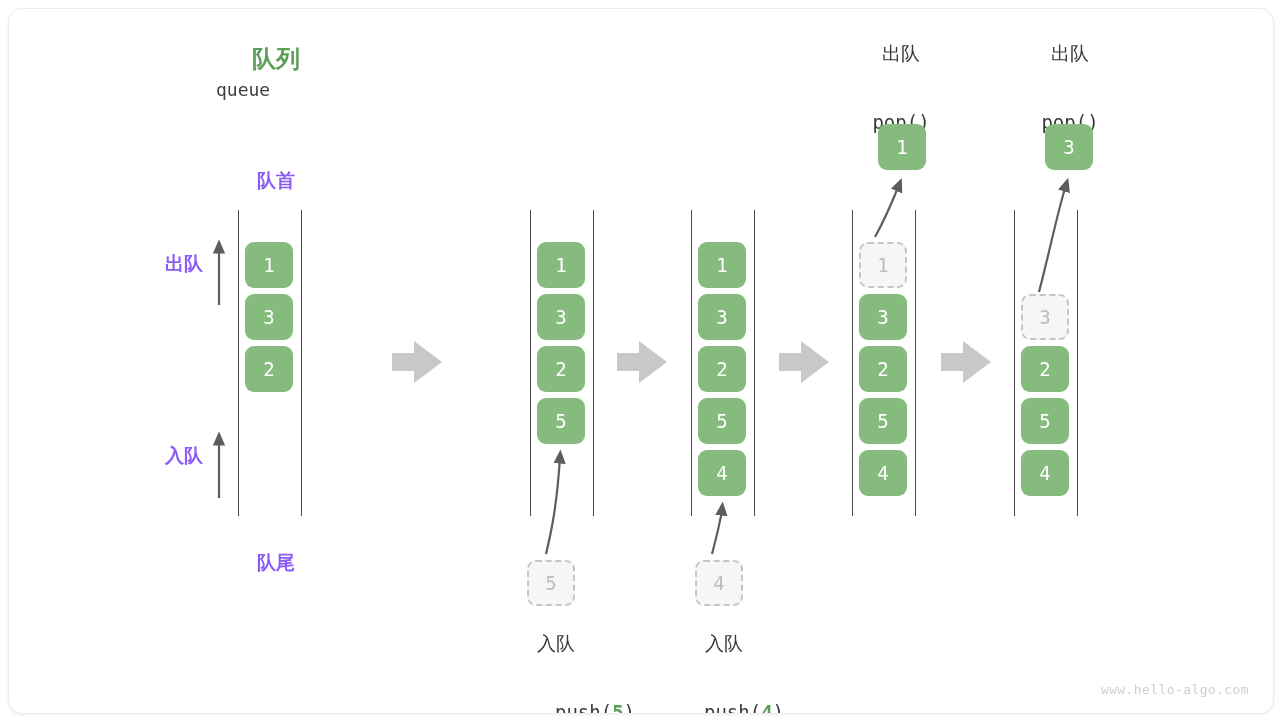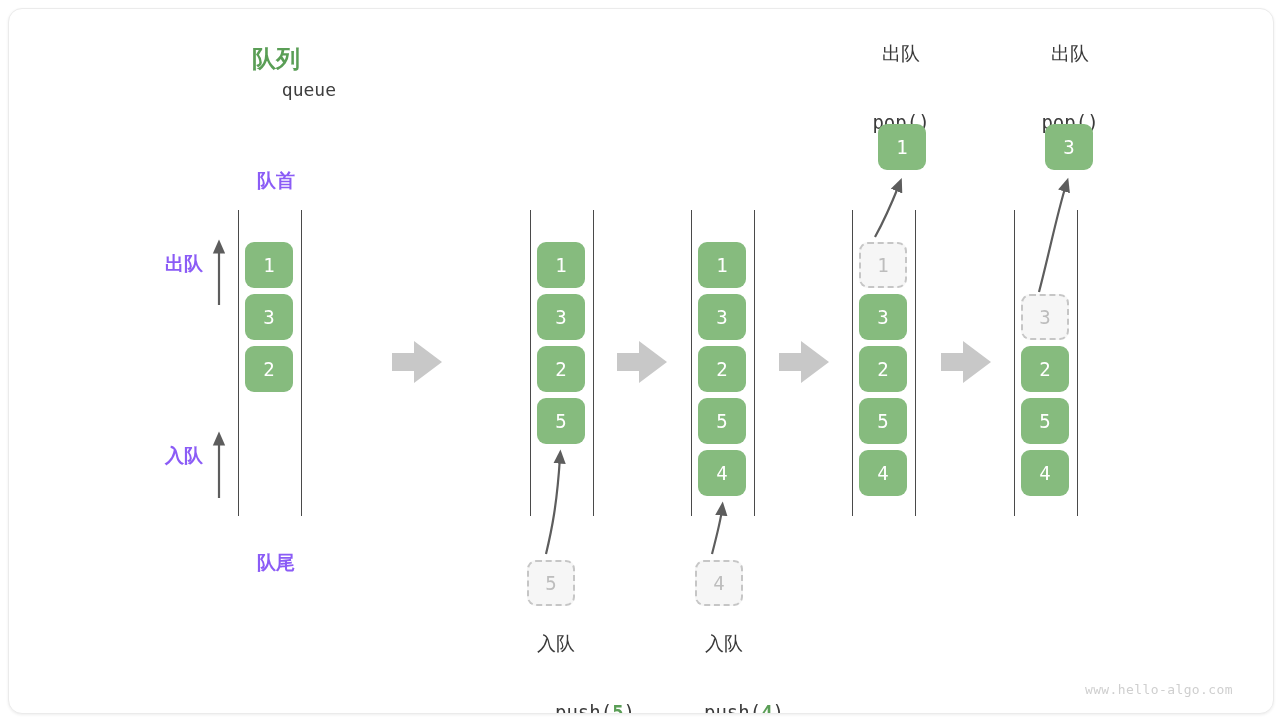--- a/index.html
+++ b/index.html
@@ -15,37 +15,37 @@
   }
   .stage{position:absolute;left:0;top:0;width:1264px;height:704px;}
 
   
   .ttl-cn{
     position:absolute;font-size:24px;font-weight:bold;color:#5a9e56;
     text-align:center;white-space:nowrap;
   }
   .ttl-en{
     position:absolute;font-family:"DejaVu Sans Mono","Liberation Mono",monospace;
-    font-size:18px;color:#3f3f3f;text-align:right;white-space:nowrap;
+    font-size:18px;color:#3f3f3f;text-align:left;white-space:nowrap;
   }
   .lbl-cn{
     position:absolute;font-size:19px;font-weight:bold;color:#8b5cf6;
     text-align:center;white-space:nowrap;
   }
   .lbl-cn-light{
     position:absolute;font-size:19px;color:#3a3a3a;
     text-align:center;white-space:nowrap;
   }
   .lbl-mono{
     position:absolute;font-family:"DejaVu Sans Mono","Liberation Mono",monospace;
     font-size:19px;color:#3a3a3a;text-align:center;white-space:nowrap;margin-top:36px;
   }
   .lbl-mono .hl{color:#5a9e56;font-weight:bold;}
   .watermark{
-    position:absolute;right:40px;bottom:16px;
+    position:absolute;right:24px;bottom:16px;
     font-family:"DejaVu Sans Mono","Liberation Mono",monospace;
     font-size:13px;color:#cfcfcf;letter-spacing:0.4px;white-space:nowrap;
   }
 
   
   .cell{
     position:absolute;width:48px;height:46px;border-radius:9px;
     background:#86bb7e;color:#ffffff;
     font-family:"DejaVu Sans Mono","Liberation Mono",monospace;
     font-size:19px;display:flex;align-items:center;justify-content:center;

